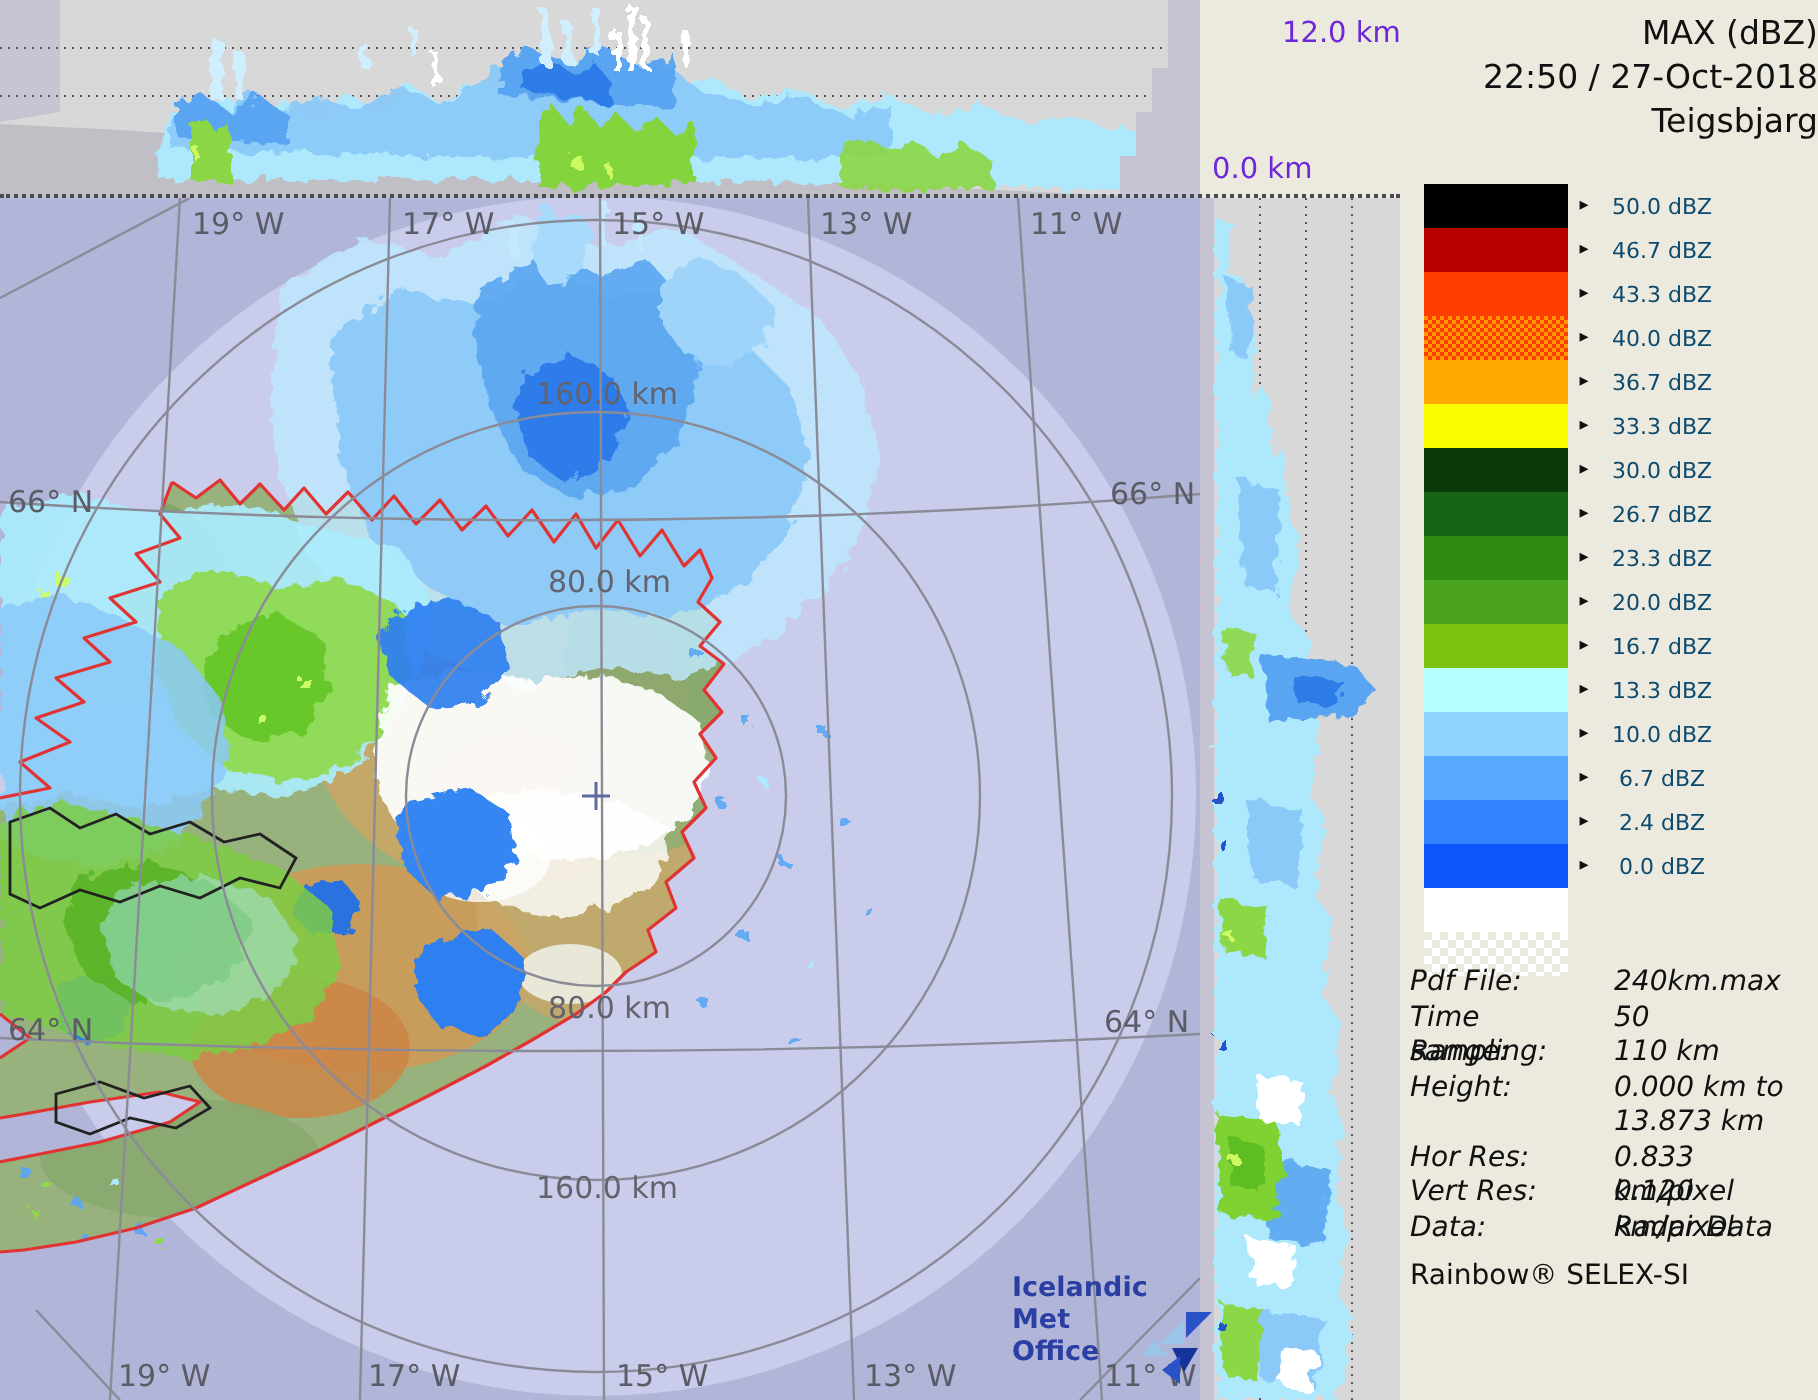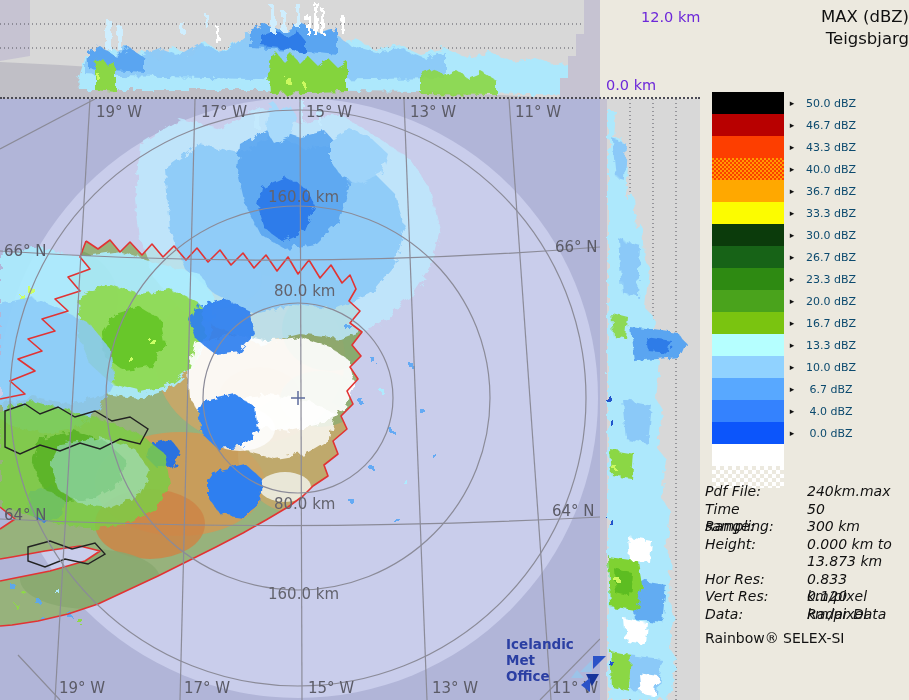--- a/index.html
+++ b/index.html
@@ -244,20 +244,21 @@
           <rect x="12" y="366" width="4" height="4"></rect>
           <rect x="14" y="478" width="5" height="4"></rect>
         </g>
     </g>
   </svg>
 
   <div id="hsep" class="abs"></div>
 
   <div id="header" class="abs">
     <div>MAX (dBZ)</div>
+    <div>22:50 / 27-Oct-2018</div>
     <div>Teigsbjarg</div>
   </div>
 
   <div class="abs axlab" style="left:641px;top:9px;">12.0 km</div>
   <div class="abs axlab" style="left:606px;top:77px;">0.0 km</div>
 
   <div id="legend-scale" class="abs">
       <div class="lrow">
         <div class="sw" style="background: rgb(0, 0, 0);"></div>
         <span class="arr">▸</span>
@@ -324,21 +325,21 @@
         <span class="lv">10.0 dBZ</span>
       </div>
       <div class="lrow">
         <div class="sw" style="background: rgb(88, 168, 255);"></div>
         <span class="arr">▸</span>
         <span class="lv">6.7 dBZ</span>
       </div>
       <div class="lrow">
         <div class="sw" style="background: rgb(52, 130, 254);"></div>
         <span class="arr">▸</span>
-        <span class="lv">4.0 dBZ</span>
+        <span class="lv">2.4 dBZ</span>
       </div>
       <div class="lrow">
         <div class="sw" style="background: rgb(12, 85, 251);"></div>
         <span class="arr">▸</span>
         <span class="lv">0.0 dBZ</span>
       </div>
       <div class="lrow">
         <div class="sw" style="background: rgb(255, 255, 255);"></div>
       </div>
       <div class="lrow">
@@ -351,21 +352,21 @@
         <div class="irow">
           <span class="il">Pdf File:</span>
           <span class="iv">240km.max</span>
         </div>
         <div class="irow">
           <span class="il">Time sampling:</span>
           <span class="iv">50</span>
         </div>
         <div class="irow">
           <span class="il">Range:</span>
-          <span class="iv">300 km</span>
+          <span class="iv">110 km</span>
         </div>
         <div class="irow">
           <span class="il">Height:</span>
           <span class="iv">0.000 km to</span>
         </div>
         <div class="irow">
           <span class="il"></span>
           <span class="iv">13.873 km</span>
         </div>
         <div class="irow">

